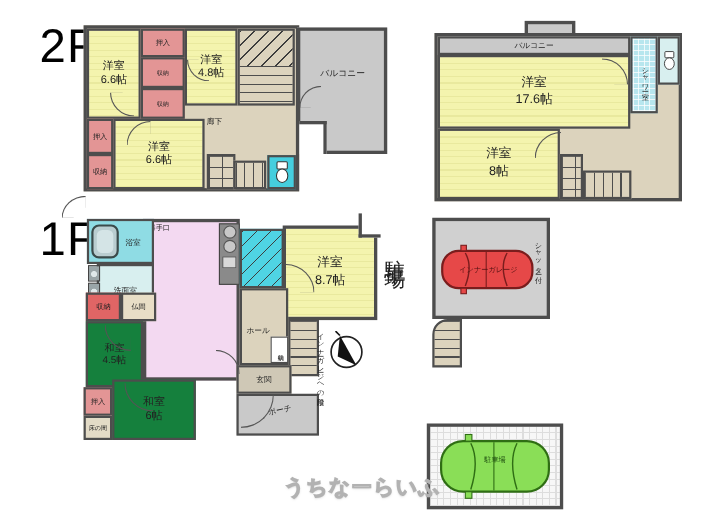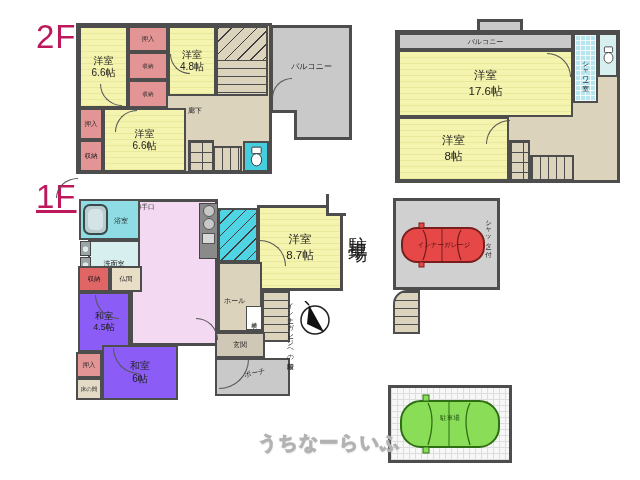--- a/index.html
+++ b/index.html
@@ -6,36 +6,36 @@
   #canvas{position:relative;width:640px;height:480px;background:#fff;overflow:hidden;
           font-family:"Liberation Sans","DejaVu Sans",sans-serif;color:#222;}
   .abs{position:absolute;box-sizing:border-box;}
   .flex{display:flex;align-items:center;justify-content:center;text-align:center;}
   .wall2{border:2px solid #4d4d4d;}
   .wall3{border:3px solid #4d4d4d;}
   .yellow{background:repeating-linear-gradient(180deg,#f4f4ae 0 5px,#e9e99e 5px 6px);}
   .beige{background:#dcd3bd;}
   .pink{background:#e39595;}
   .redbox{background:#e06565;}
-  .washitsu{background:#8b5cf6;}
+  .washitsu{background:#15803d;}
   .butsuma{background:#e8dec6;}
   .ldkbg{background:#f3d9f1;}
   .graybg{background:#c9c9c9;}
   .cyan-bath{background:#8fdce4;}
   .cyan-lite{background:#d8efef;}
   .cyan-stair{background:#4fd4e4;}
   .cyan-wc{background:#45cede;}
   .showerbg{background:#b7e6ee;background-image:repeating-linear-gradient(0deg,rgba(255,255,255,.75) 0 1px,transparent 1px 5px),repeating-linear-gradient(90deg,rgba(255,255,255,.75) 0 1px,transparent 1px 5px);}
   .garage-floor{background:#d0d0d0;}
   .grid-lot{background:#f7f7f7;background-image:repeating-linear-gradient(0deg,#ddd 0 1px,transparent 1px 6px),repeating-linear-gradient(90deg,#ddd 0 1px,transparent 1px 6px);}
   .treads-h{background-image:repeating-linear-gradient(180deg,#4d4d4d 0 1px,transparent 1px 8px);}
   .treads-v{background-image:repeating-linear-gradient(90deg,#4d4d4d 0 1px,transparent 1px 8px);}
   .treads-grid{background-image:repeating-linear-gradient(180deg,#4d4d4d 0 1px,transparent 1px 10px),repeating-linear-gradient(90deg,#4d4d4d 0 1px,transparent 1px 12px);}
   .fan{background-image:repeating-linear-gradient(135deg,#3d3d3d 0 1px,transparent 1px 9px);}
-  .floor-label{font-size:33px;color:#be185d;letter-spacing:1px;}
+  .floor-label{font-size:43px;color:#000000;letter-spacing:1px;}
   .lbl{font-size:10px;line-height:1.25;}
   .lbl span{display:block;}
   .lbl-lg{font-size:11.5px;line-height:1.35;}
   .s8{font-size:8px;}.s7{font-size:7px;}.s6{font-size:6.5px;}.s5{font-size:5.5px;}
   .vtext{writing-mode:vertical-rl;text-orientation:upright;line-height:1;}
   .arc{position:absolute;box-sizing:border-box;border:1.5px solid #555;background:transparent;}
   .arc-tl{border-right:none;border-bottom:none;border-top-left-radius:100%;}
   .arc-tr{border-left:none;border-bottom:none;border-top-right-radius:100%;}
   .arc-bl{border-right:none;border-top:none;border-bottom-left-radius:100%;}
   .arc-br{border-left:none;border-top:none;border-bottom-right-radius:100%;}
@@ -117,21 +117,21 @@
   </div>
   <div class="abs yellow wall2 flex" style="left:398px;top:117px;width:111px;height:64px;">
     <div class="lbl lbl-lg">
         <span>洋室</span>
         <span>8帖</span>
       </div>
   </div>
   <div class="abs beige wall2 treads-grid" style="left:509px;top:140px;width:21px;height:41px;"></div>
   <div class="abs beige wall2 treads-v" style="left:530px;top:155px;width:44px;height:26px;"></div>
 
-  <div class="abs floor-label" style="left:36px;top:178px;text-decoration:underline;">1F</div>
+  <div class="abs floor-label" style="left:36px;top:194px;">1F</div>
 
   <div class="abs ldkbg wall3" style="left:130px;top:199px;width:88px;height:147px;"></div>
   <div class="abs s6" style="left:135px;top:203px;">勝手口</div>
 
   <div class="abs" style="left:199px;top:203px;width:19px;height:56px;background:#8a8a8a;border:1.5px solid #444;">
     <div class="burner"></div>
     <div class="burner"></div>
     <div class="sinkbox"></div>
   </div>
 

